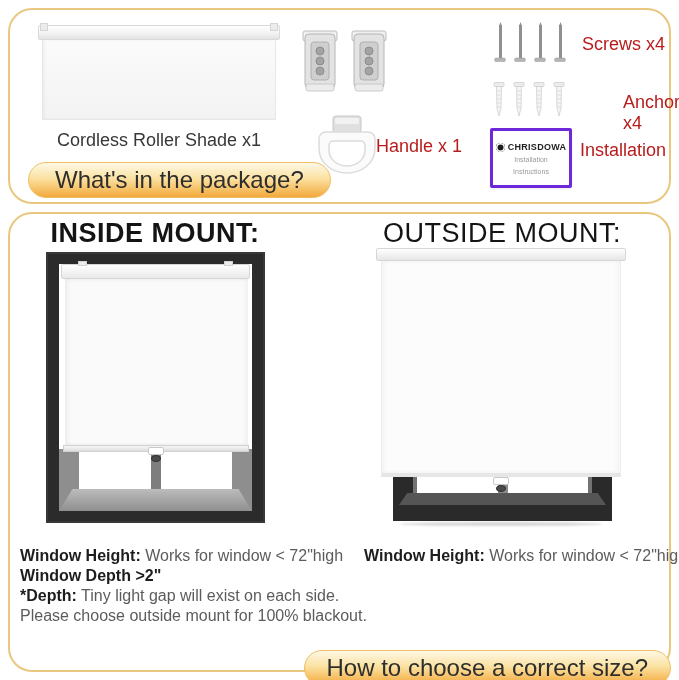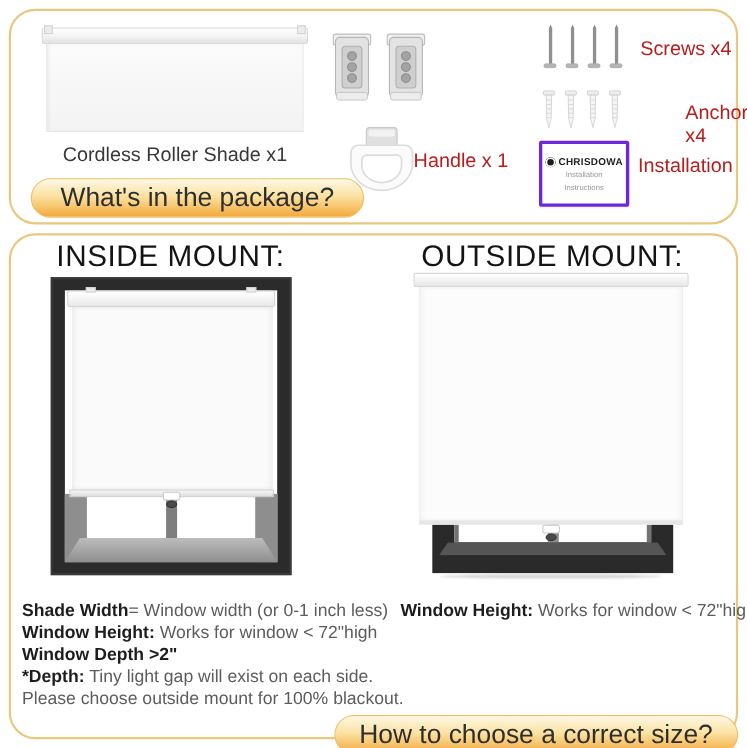--- a/index.html
+++ b/index.html
@@ -48,21 +48,21 @@
     background:#fff; border:3px solid #6d28d9; border-radius:2px; box-shadow:0 1px 2px rgba(0,0,0,0.08);
     padding-top:11px; text-align:center; }
   .card-brand-row { display:flex; align-items:center; justify-content:center; gap:3px; }
   .card-logo { width:9px; height:9px; border-radius:50%; background:#1d1d1d;
     box-shadow:inset 0 0 0 1.5px #fff, inset 0 0 0 3px #1d1d1d; }
   .card-brand { font-size:9px; font-weight:700; letter-spacing:0.3px; color:#1f1f1f; }
   .card-sub { font-size:7px; color:#9a9a9a; margin-top:4px; line-height:8px; }
 
   
   .mount-title { position:absolute; top:4px; font-size:27px; color:#141414; letter-spacing:0.5px; text-align:center; }
-  #title-inside  { left:20px;  width:250px; }
+  #title-inside  { left:20px;  width:250px;font-weight:bold; }
   #title-outside { left:360px; width:264px; }
 
   
   #inside-illus { position:absolute; left:36px; top:38px; width:219px; height:271px; background:#2b2b2b;
     box-shadow:inset 0 0 0 2px #383838; }
   .iw-opening { position:absolute; left:13px; right:13px; top:12px; bottom:12px; background:#fff; }
   .iw-window { position:absolute; left:0; right:0; top:185px; bottom:0;
     border-left:20px solid #8e8e8e; border-right:20px solid #8e8e8e; background:#fff; }
   .iw-post { position:absolute; left:50%; margin-left:-5px; width:10px; top:190px; height:37px; background:#7e7e7e; }
   .iw-sill { position:absolute; left:0; right:0; bottom:0; height:22px;
@@ -241,21 +241,20 @@
         <div class="ow-sillface"></div>
       </div>
       <div class="ow-shadow"></div>
       <div class="ow-fabric"></div>
       <div class="ow-rail"></div>
       <div class="pull-tab ow-pull-tab"></div>
       <div class="pull-oval ow-pull-oval"></div>
     </div>
 
     <div class="specs" id="specs-left">
-      <div class="spec-line"><span class="spec-b">Shade Width</span><span class="spec-r">= Window width (or 0-1 inch less)</span></div>
       <div class="spec-line"><span class="spec-b">Window Height:</span><span class="spec-r"> Works for window &lt; 72"high</span></div>
       <div class="spec-line"><span class="spec-b">Window Depth &gt;2"</span><span class="spec-r"></span></div>
       <div class="spec-line"><span class="spec-b">*Depth:</span><span class="spec-r"> Tiny light gap will exist on each side.</span></div>
       <div class="spec-line"><span class="spec-b"></span><span class="spec-r">Please choose outside mount for 100% blackout.</span></div>
     </div>
 
     <div class="specs" id="specs-right">
       <div class="spec-line"><span class="spec-b">Window Height:</span><span class="spec-r"> Works for window &lt; 72"high</span></div>
     </div>
 

